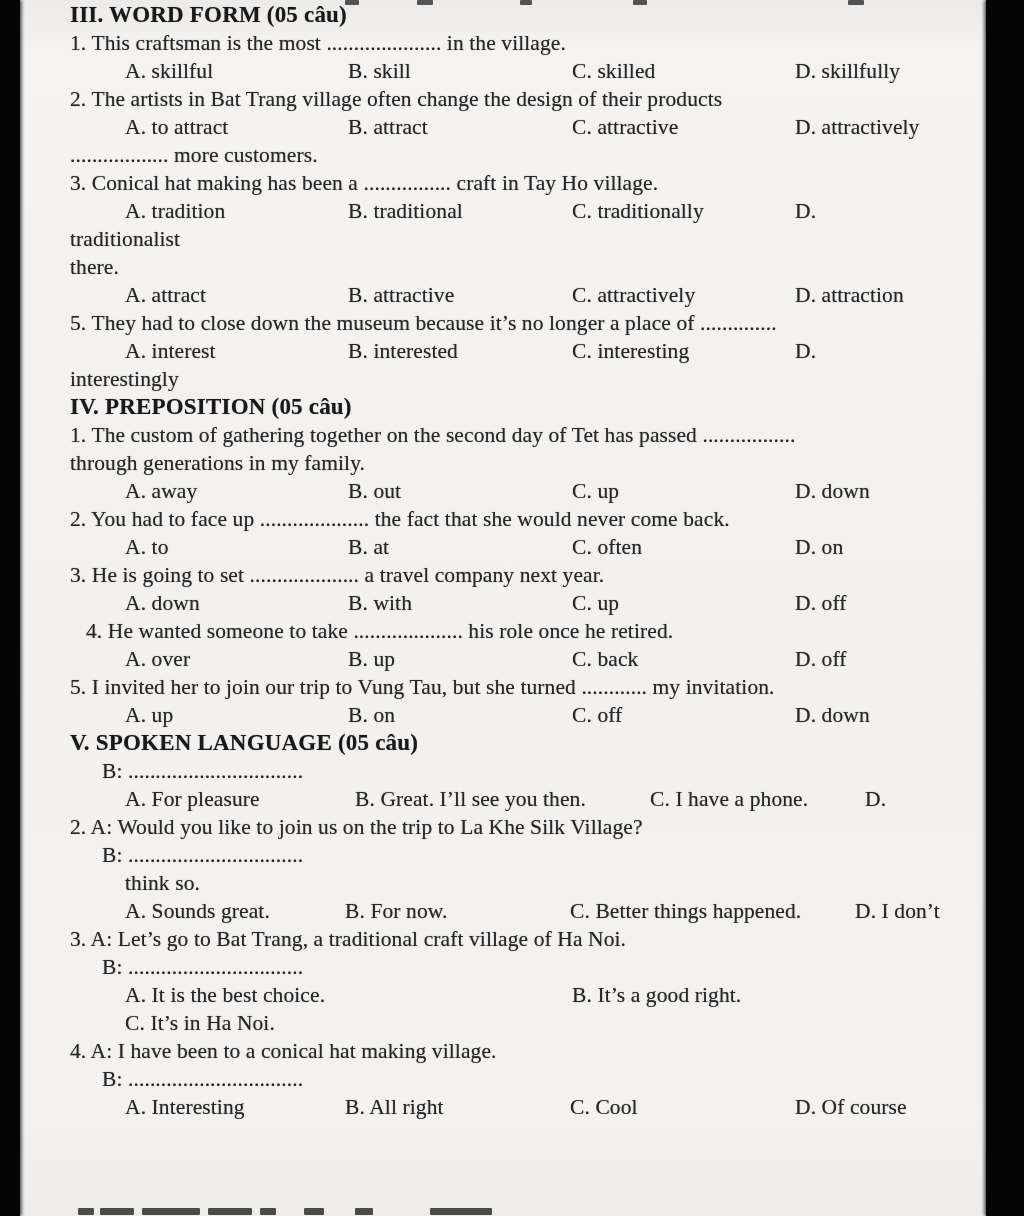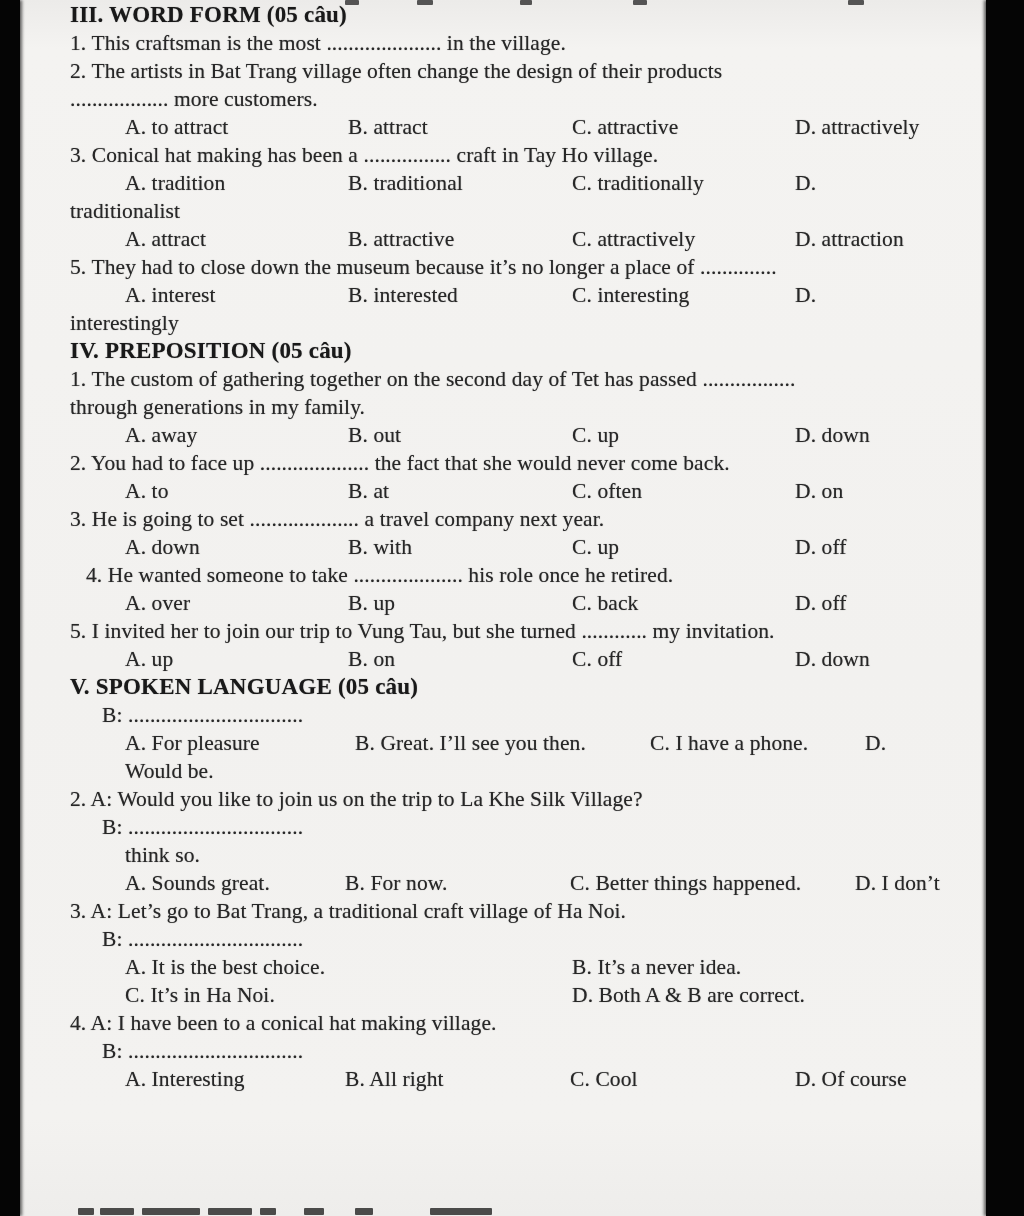--- a/index.html
+++ b/index.html
@@ -52,48 +52,57 @@
 
   <div class="paper-inner">
 
     <div class="line">
         <span class="t h" style="left:50px">III. WORD FORM (05 câu)</span>
       </div>
 
     <div class="line">
         <span class="t" style="left:50px">1. This craftsman is the most ..................... in the village.</span>
       </div>
+    <div class="line">
+      <span class="t" style="left:105px">A. skillful</span>
+      <span class="t" style="left:328px">B. skill</span>
+      <span class="t" style="left:552px">C. skilled</span>
+      <span class="t" style="left:775px">D. skillfully</span>
+    </div>
 
     <div class="line">
         <span class="t" style="left:50px">2. The artists in Bat Trang village often change the design of their products</span>
-      </div>
-    <div class="line">
-        <span class="t" style="left:50px">.................. more customers.</span>
       </div>
     <div class="line">
       <span class="t" style="left:105px">A. to attract</span>
       <span class="t" style="left:328px">B. attract</span>
       <span class="t" style="left:552px">C. attractive</span>
       <span class="t" style="left:775px">D. attractively</span>
     </div>
+    <div class="line">
+        <span class="t" style="left:50px">.................. more customers.</span>
+      </div>
 
     <div class="line">
         <span class="t" style="left:50px">3. Conical hat making has been a ................ craft in Tay Ho village.</span>
       </div>
     <div class="line">
       <span class="t" style="left:105px">A. tradition</span>
       <span class="t" style="left:328px">B. traditional</span>
       <span class="t" style="left:552px">C. traditionally</span>
       <span class="t" style="left:775px">D.</span>
     </div>
     <div class="line">
         <span class="t" style="left:50px">traditionalist</span>
       </div>
 
     <div class="line">
+        <span class="t" style="left:50px">there.</span>
+      </div>
+    <div class="line">
       <span class="t" style="left:105px">A. attract</span>
       <span class="t" style="left:328px">B. attractive</span>
       <span class="t" style="left:552px">C. attractively</span>
       <span class="t" style="left:775px">D. attraction</span>
     </div>
 
     <div class="line">
         <span class="t" style="left:50px">5. They had to close down the museum because it’s no longer a place of ..............</span>
       </div>
     <div class="line">
@@ -169,23 +178,20 @@
 
     <div class="line">
         <span class="t" style="left:82px">B: ................................</span>
       </div>
     <div class="line">
       <span class="t" style="left:105px">A. For pleasure</span>
       <span class="t" style="left:335px">B. Great. I’ll see you then.</span>
       <span class="t" style="left:630px">C. I have a phone.</span>
       <span class="t" style="left:845px">D.</span>
     </div>
-    <div class="line">
-        <span class="t" style="left:105px">Would be.</span>
-      </div>
 
     <div class="line">
         <span class="t" style="left:50px">2. A: Would you like to join us on the trip to La Khe Silk Village?</span>
       </div>
     <div class="line">
         <span class="t" style="left:82px">B: ................................</span>
       </div>
     <div class="line">
         <span class="t" style="left:105px">think so.</span>
       </div>
@@ -197,25 +203,24 @@
     </div>
 
     <div class="line">
         <span class="t" style="left:50px">3. A: Let’s go to Bat Trang, a traditional craft village of Ha Noi.</span>
       </div>
     <div class="line">
         <span class="t" style="left:82px">B: ................................</span>
       </div>
     <div class="line">
       <span class="t" style="left:105px">A. It is the best choice.</span>
-      <span class="t" style="left:552px">B. It’s a never idea.</span>
+      <span class="t" style="left:552px">B. It’s a good right.</span>
     </div>
     <div class="line">
       <span class="t" style="left:105px">C. It’s in Ha Noi.</span>
-      <span class="t" style="left:552px">D. Both A &amp; B are correct.</span>
     </div>
 
     <div class="line">
         <span class="t" style="left:50px">4. A: I have been to a conical hat making village.</span>
       </div>
     <div class="line">
         <span class="t" style="left:82px">B: ................................</span>
       </div>
     <div class="line">
       <span class="t" style="left:105px">A. Interesting</span>

